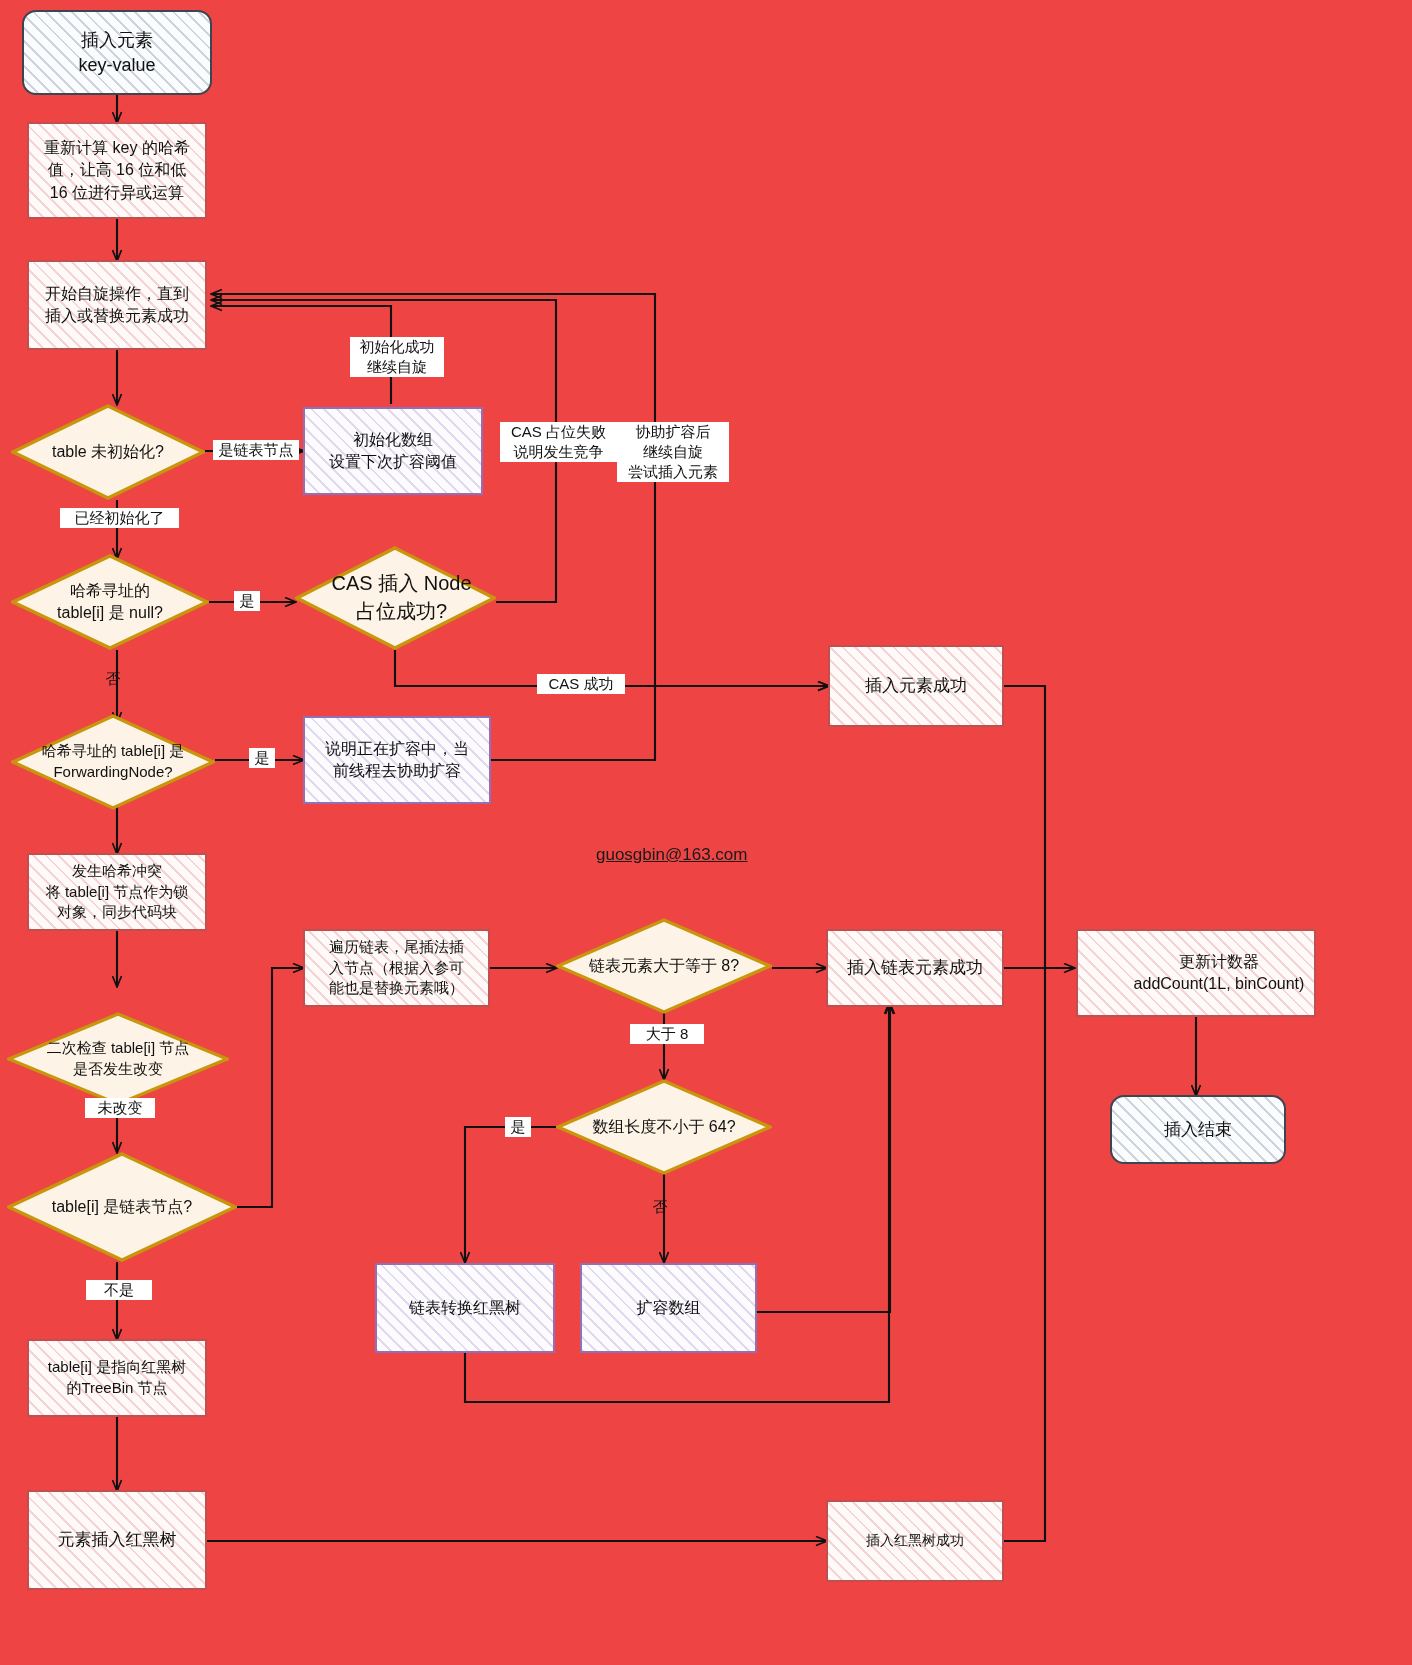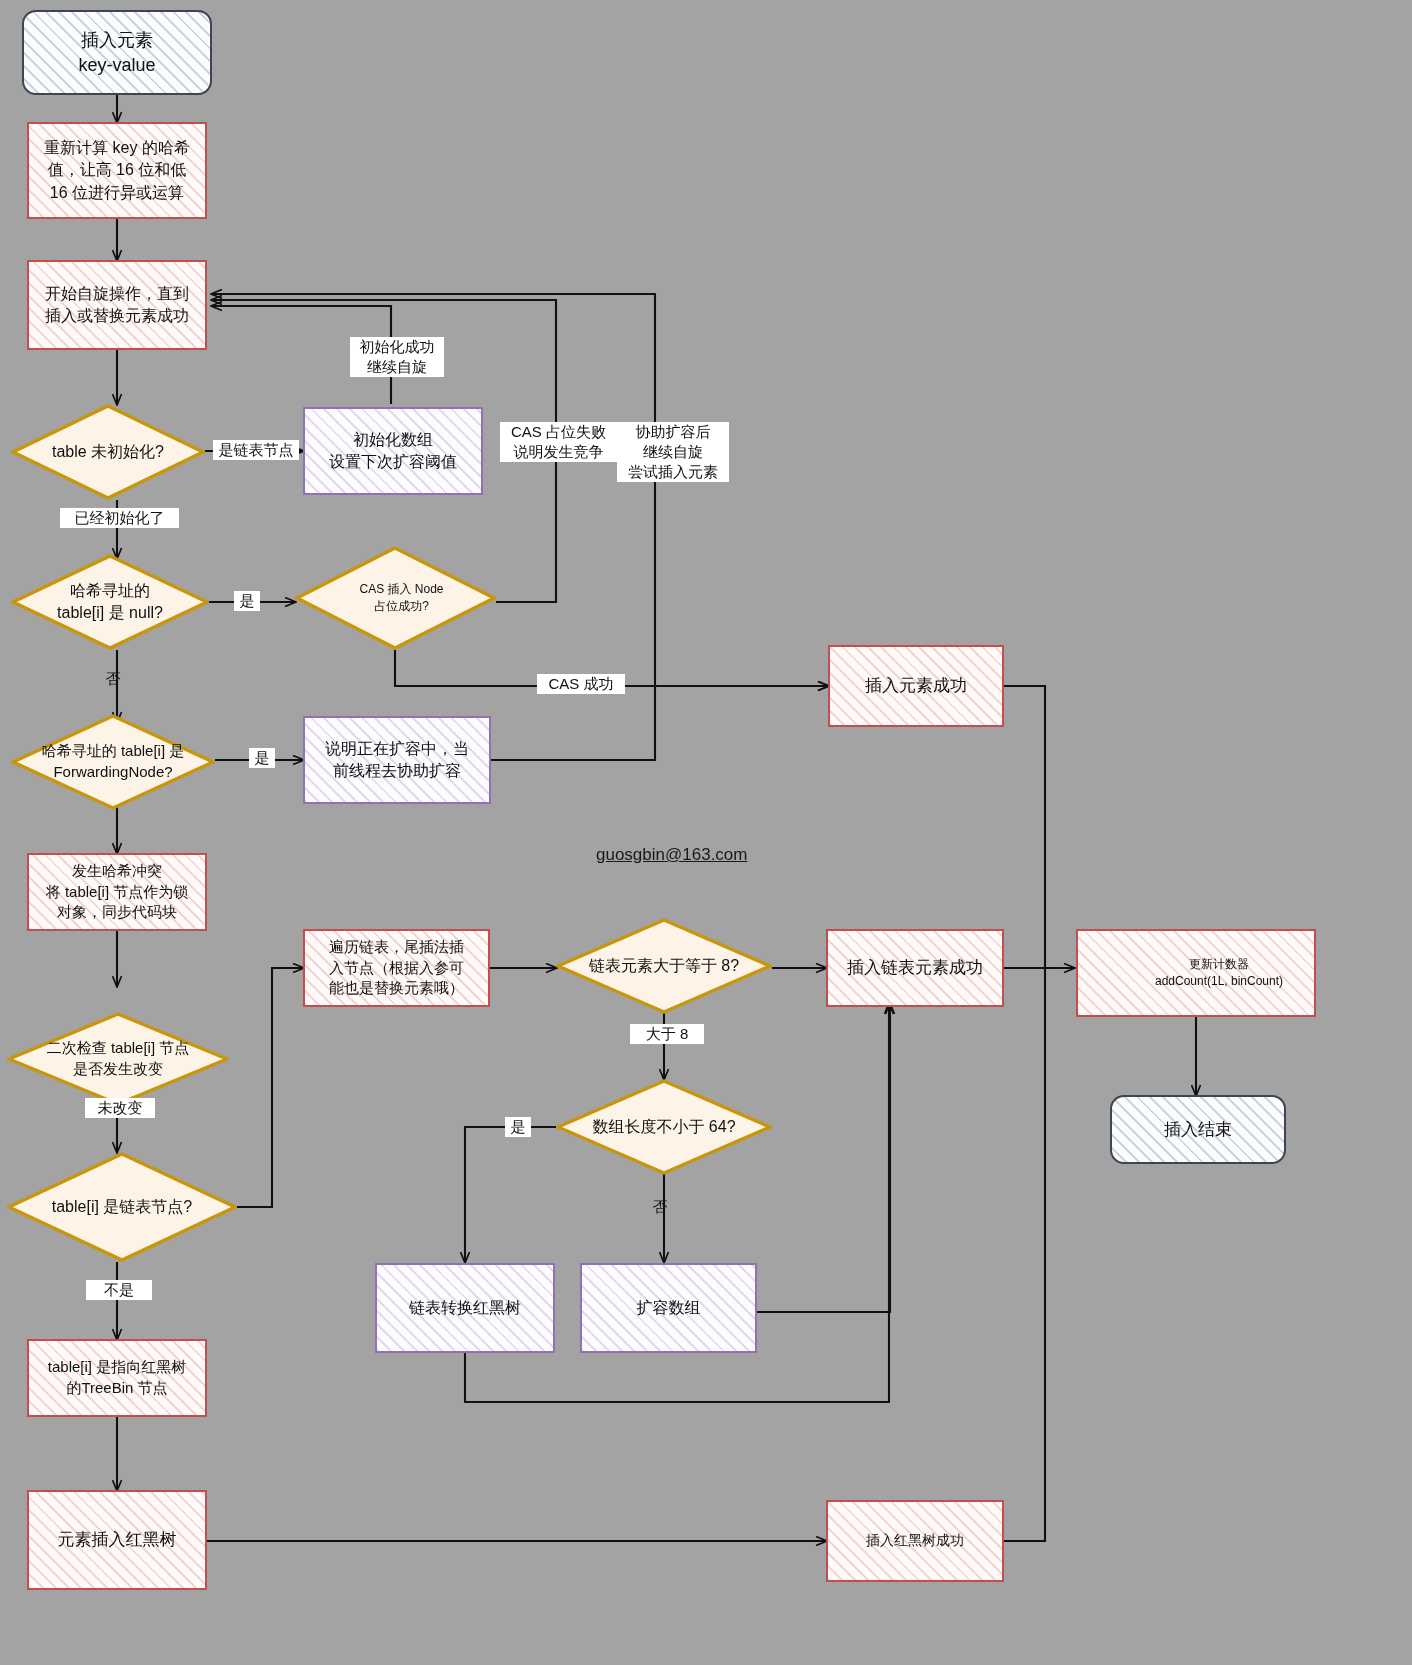--- a/index.html
+++ b/index.html
@@ -1,17 +1,17 @@
 <!DOCTYPE html>
 <html><head>
 <meta charset="utf-8">
 <style>
   html,body{margin:0;padding:0;background:#ffffff;}
   body{font-family:"Liberation Sans","DejaVu Sans",sans-serif;}
-  #canvas{position:relative;width:1412px;height:1665px;background:#a3a3a3;overflow:hidden;}
+  #canvas{position:relative;width:1412px;height:1665px;background:#ef4444;overflow:hidden;}
   svg.edges{position:absolute;left:0;top:0;width:1412px;height:1665px;pointer-events:none;}
 
   .node{position:absolute;box-sizing:border-box;display:flex;align-items:center;justify-content:center;text-align:center;}
   .node .lbl{position:relative;z-index:3;line-height:1.38;color:#111;white-space:pre-line;padding:0 8px;}
 
   
   .n-red{border:2px solid #c05050;
     background-image:repeating-linear-gradient(45deg,rgba(224,122,122,.30) 0 2px,rgba(255,255,255,0) 2px 9px);
     background-color:#fffafa;}
   
@@ -145,21 +145,21 @@
       <polygon points="99,2 196,48 99,94 2,48" fill="#fdf3e6" stroke="#c8960c" stroke-width="3.4"></polygon>
     </svg>
     <span class="lbl" style="font-size:16px;">哈希寻址的
 table[i] 是 null?</span>
   </div>
 
   <div class="node n-dia" style="left:295px;top:546px;width:201px;height:104px;">
     <svg class="dshape" viewBox="0 0 201 104" preserveAspectRatio="none">
       <polygon points="100,2 199,52 100,102 2,52" fill="#fdf3e6" stroke="#c8960c" stroke-width="3.4"></polygon>
     </svg>
-    <span class="lbl" style="font-size:12px;margin-left:12px;">CAS 插入 Node
+    <span class="lbl" style="font-size:20px;margin-left:12px;">CAS 插入 Node
 占位成功?</span>
   </div>
 
   <div class="node n-dia" style="left:11px;top:714px;width:204px;height:96px;">
     <svg class="dshape" viewBox="0 0 204 96" preserveAspectRatio="none">
       <polygon points="102,2 202,48 102,94 2,48" fill="#fdf3e6" stroke="#c8960c" stroke-width="3.4"></polygon>
     </svg>
     <span class="lbl" style="font-size:15px;">哈希寻址的 table[i] 是
 ForwardingNode?</span>
   </div>
@@ -205,21 +205,21 @@
       <polygon points="108,2 214,48 108,94 2,48" fill="#fdf3e6" stroke="#c8960c" stroke-width="3.4"></polygon>
     </svg>
     <span class="lbl" style="font-size:16px;">链表元素大于等于 8?</span>
   </div>
 
   <div class="node n-red" style="left:826px;top:929px;width:178px;height:78px;">
     <span class="lbl" style="font-size:17px;">插入链表元素成功</span>
   </div>
 
   <div class="node n-red" style="left:1076px;top:929px;width:240px;height:88px;">
-    <span class="lbl" style="font-size:12px;margin-left:46px;">更新计数器
+    <span class="lbl" style="font-size:16px;margin-left:46px;">更新计数器
 addCount(1L, binCount)</span>
   </div>
 
   <div class="node n-gray" style="left:1110px;top:1095px;width:176px;height:69px;">
     <span class="lbl" style="font-size:17px;">插入结束</span>
   </div>
 
   <div class="node n-dia" style="left:556px;top:1079px;width:216px;height:96px;">
     <svg class="dshape" viewBox="0 0 216 96" preserveAspectRatio="none">
       <polygon points="108,2 214,48 108,94 2,48" fill="#fdf3e6" stroke="#c8960c" stroke-width="3.4"></polygon>

